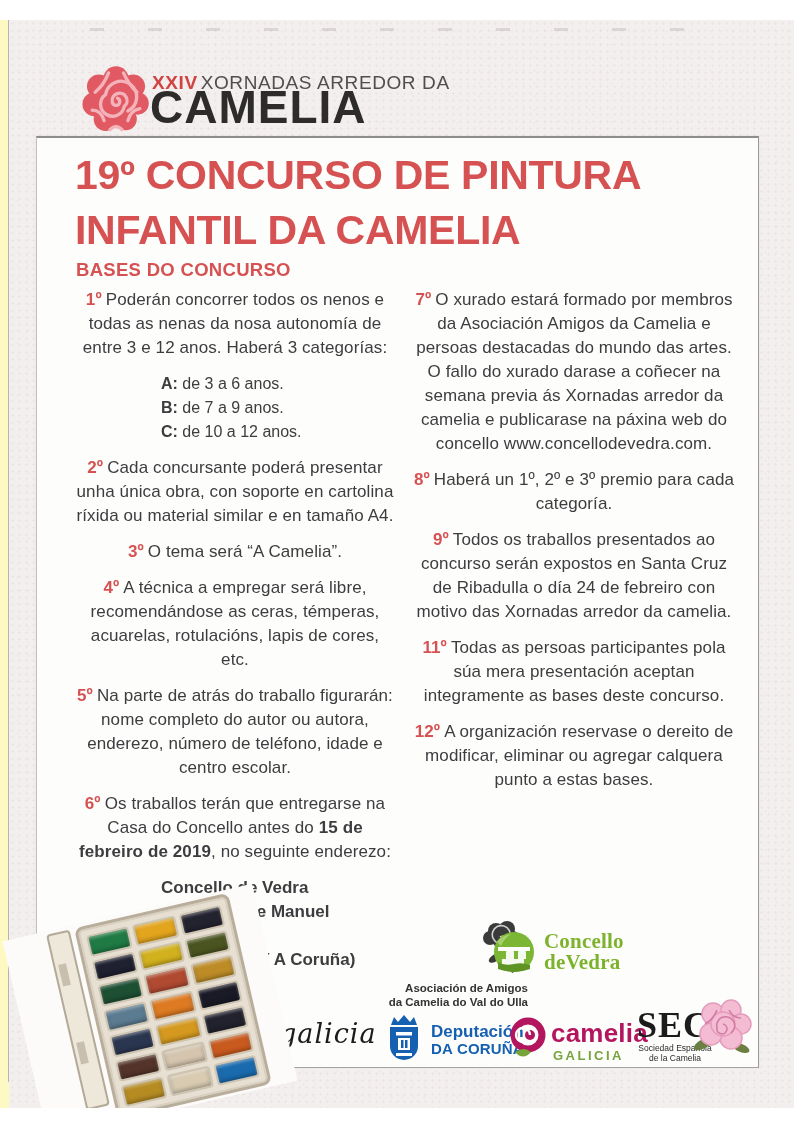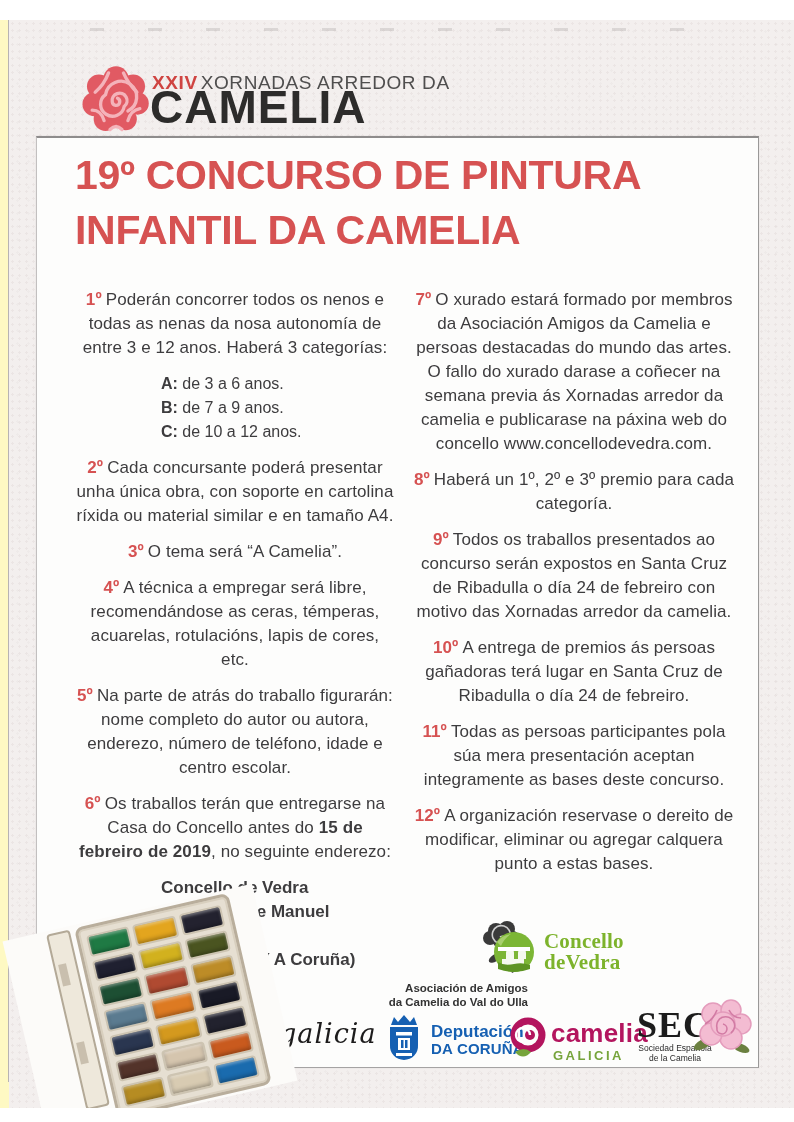--- a/index.html
+++ b/index.html
@@ -99,20 +99,21 @@
     </g>
   </svg>
   <div class="brand-small"><span class="xxiv">XXIV</span><span>XORNADAS ARREDOR DA</span></div>
   <div class="brand-big">CAMELIA</div>
 
   <div class="sheet">
     <div class="title">
       <span>19º CONCURSO DE PINTURA</span><br>
       <span>INFANTIL DA CAMELIA</span>
     </div>
+    <div class="subtitle">BASES DO CONCURSO</div>
 
     <div class="columns">
 
       <div class="col-left">
         <p class="rule"><strong class="num">1º</strong><span>Poderán concorrer todos os nenos e todas as nenas da nosa autonomía de entre 3 e 12 anos. Haberá 3 categorías:</span></p>
         <div class="sublist">
           <div><strong>A:</strong> <span>de 3 a 6 anos.</span></div>
           <div><strong>B:</strong> <span>de 7 a 9 anos.</span></div>
           <div><strong>C:</strong> <span>de 10 a 12 anos.</span></div>
         </div>
@@ -125,21 +126,20 @@
           <div>Concello de Vedra</div>
           <div>Avda. Mestre Manuel Gómez, 1</div>
           <div>15885 Vedra ( A Coruña)</div>
         </div>
       </div>
 
       <div class="col-right">
         <p class="rule"><strong class="num">7º</strong><span>O xurado estará formado por membros da Asociación Amigos da Camelia e persoas destacadas do mundo das artes.  O fallo do xurado darase a coñecer na semana previa ás Xornadas arredor da camelia e publicarase na páxina web do concello www.concellodevedra.com.</span></p>
         <p class="rule"><strong class="num">8º</strong><span>Haberá un 1º, 2º e 3º premio para cada categoría.</span></p>
         <p class="rule"><strong class="num">9º</strong><span>Todos os traballos presentados ao concurso serán expostos en Santa Cruz de Ribadulla o día 24 de febreiro con motivo das Xornadas arredor da camelia.</span></p>
-        <p class="rule"><strong class="num">10º</strong><span>A entrega de premios ás persoas gañadoras terá lugar en Santa Cruz de Ribadulla o día 24 de febreiro.</span></p>
         <p class="rule"><strong class="num">11º</strong><span>Todas as persoas participantes pola súa mera presentación aceptan integramente as bases deste concurso.</span></p>
         <p class="rule"><strong class="num">12º</strong><span>A organización reservase o dereito de modificar, eliminar ou agregar calquera punto a estas bases.</span></p>
       </div>
     </div>
 
     <div class="logo-asociacion">
       <svg width="52" height="56" viewBox="0 0 52 56">
         <g fill="#3a3a3a">
           <circle cx="20" cy="11" r="8"></circle>
             <circle cx="31" cy="9" r="8"></circle>

